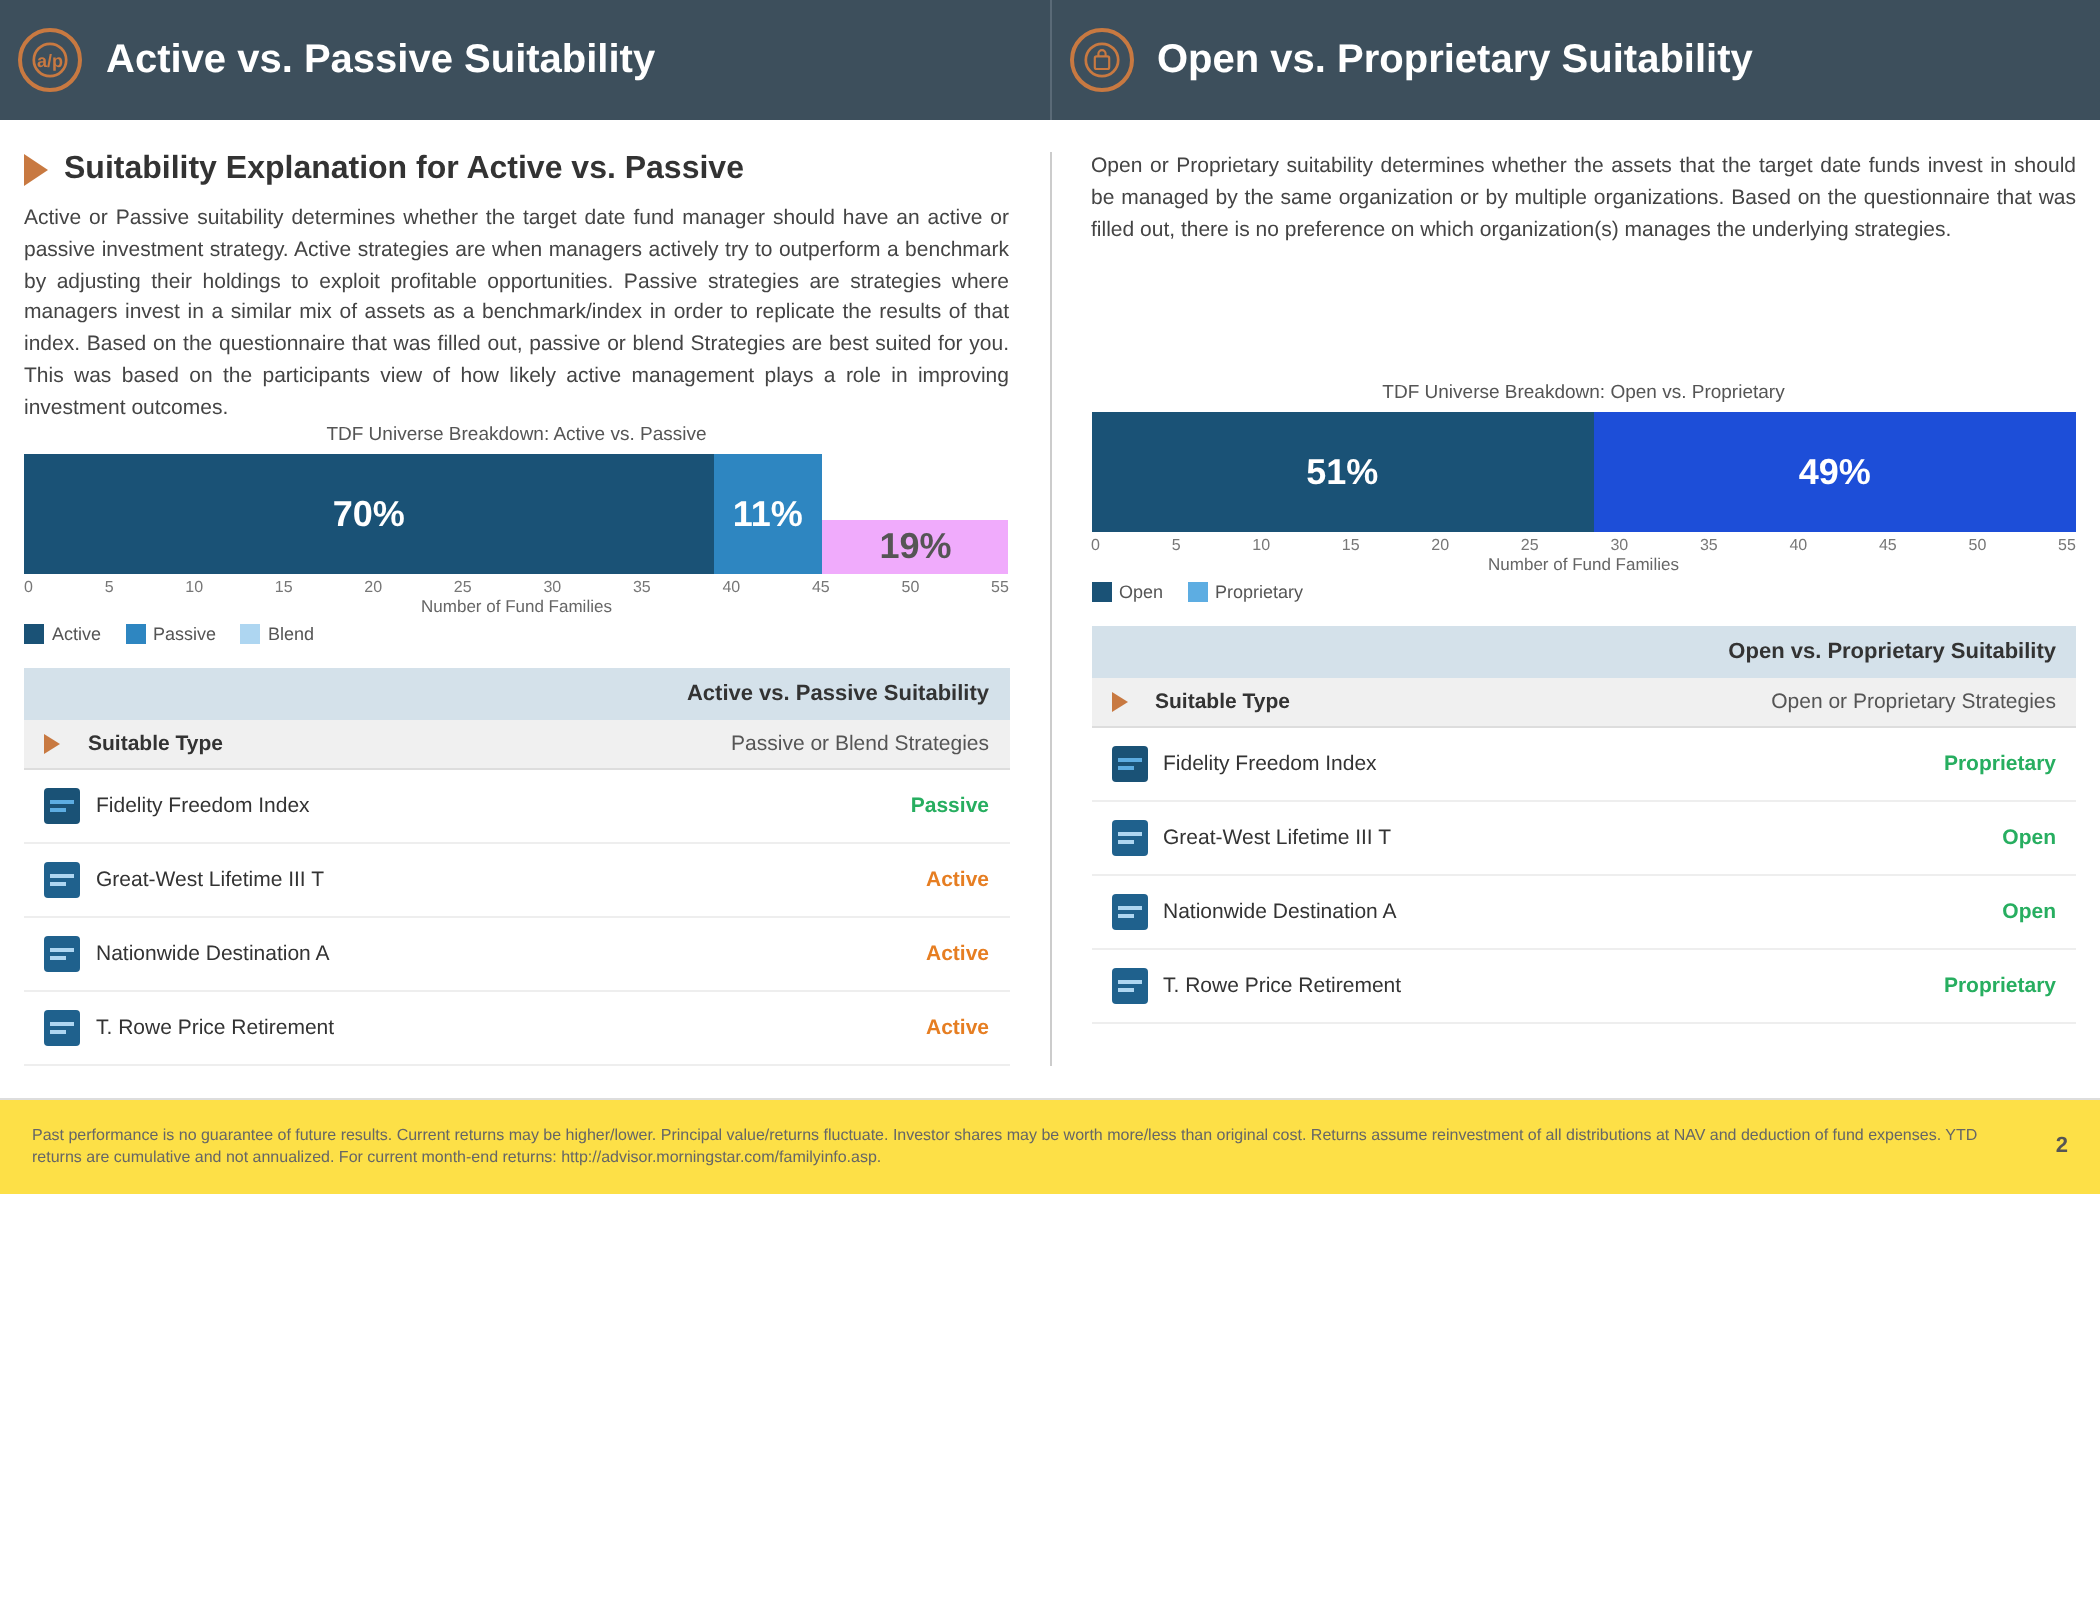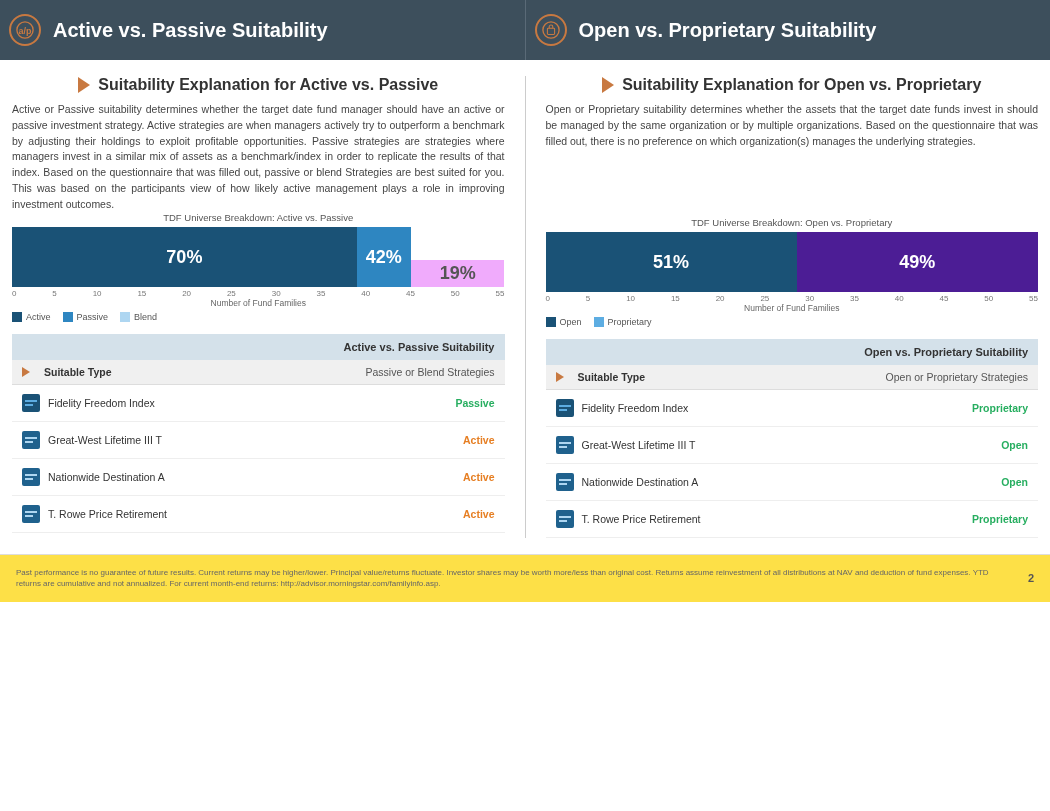--- a/index.html
+++ b/index.html
@@ -60,21 +60,20 @@
     }
 
     
     .section-title {
       display: flex;
       align-items: center;
       font-size: 16px;
       font-weight: bold;
       color: #333;
       margin-bottom: 8px;
-      justify-content: center;
     }
     .section-title-arrow {
       width: 0;
       height: 0;
       border-top: 8px solid transparent;
       border-bottom: 8px solid transparent;
       border-left: 12px solid #c87941;
       margin-right: 8px;
       flex-shrink: 0;
     }
@@ -107,21 +106,21 @@
       align-items: center;
       justify-content: center;
       color: #fff;
       font-size: 18px;
       font-weight: bold;
     }
     .bar-dark-blue { background: #1a5276; }
     .bar-medium-blue { background: #2e86c1; }
     .bar-light-blue { background: #f0abfc; color: #555; margin-top: 33px; }
     .bar-open { background: #1a5276; }
-    .bar-prop { background: #4c1d95; text-align: center; }
+    .bar-prop { background: #1d4ed8; text-align: center; }
 
     .chart-axis {
       display: flex;
       justify-content: space-between;
       font-size: 8px;
       color: #777;
       padding-top: 2px;
       padding-bottom: 0;
     }
     .axis-label-center {
@@ -267,21 +266,21 @@
       <div class="section-title-arrow"></div>
       <span>Suitability Explanation for Active vs. Passive</span>
     </div>
 
     <p class="explanation-text">Active or Passive suitability determines whether the target date fund manager should have an active or passive investment strategy. Active strategies are when managers actively try to outperform a benchmark by adjusting their holdings to exploit profitable opportunities. Passive strategies are strategies where managers invest in a similar mix of assets as a benchmark/index in order to replicate the results of that index.  Based on the questionnaire that was filled out, passive or blend Strategies are best suited for you. This was based on the participants view of how likely active management plays a role in improving investment outcomes.</p>
 
     <div class="chart-container">
       <div class="chart-title">TDF Universe Breakdown: Active vs. Passive</div>
       <div class="chart-bar-area">
         <div class="chart-bar bar-dark-blue" style="width:70%">70%</div>
-        <div class="chart-bar bar-medium-blue" style="width:11%">42%</div>
+        <div class="chart-bar bar-medium-blue" style="width:11%">11%</div>
         <div class="chart-bar bar-light-blue" style="width:19%">19%</div>
       </div>
       <div class="chart-axis">
         <span>0</span>
           <span>5</span>
           <span>10</span>
           <span>15</span>
           <span>20</span>
           <span>25</span>
           <span>30</span>
@@ -376,24 +375,20 @@
       </tr>
     </tbody>
       </table>
 
   </div>
 
   <div class="divider"></div>
 
   <div class="panel">
 
-    <div class="section-title">
-      <div class="section-title-arrow"></div>
-      <span>Suitability Explanation for Open vs. Proprietary</span>
-    </div>
 
     <p class="explanation-text">Open or Proprietary suitability determines whether the assets that the target date funds invest in should be managed by the same organization or by multiple organizations. Based on the questionnaire that was filled out, there is no preference on which organization(s) manages the underlying strategies.</p>
 
     <div class="chart-container" style="margin-top:68px">
       <div class="chart-title">TDF Universe Breakdown: Open vs. Proprietary</div>
       <div class="chart-bar-area">
         <div class="chart-bar bar-open" style="width:51%">51%</div>
         <div class="chart-bar bar-prop" style="width:49%">49%</div>
       </div>
       <div class="chart-axis">

